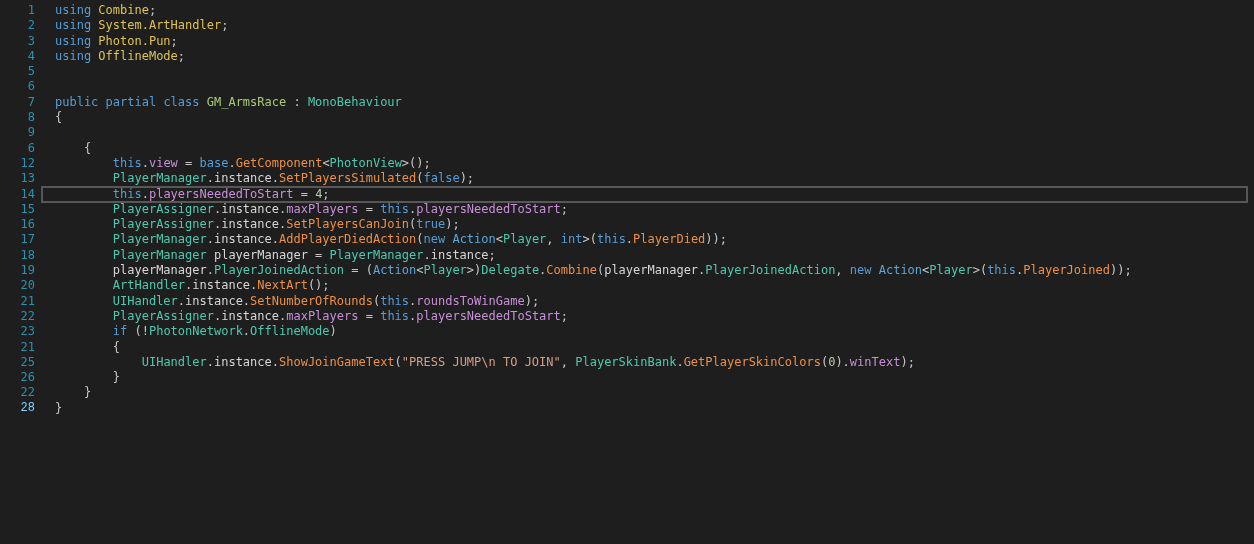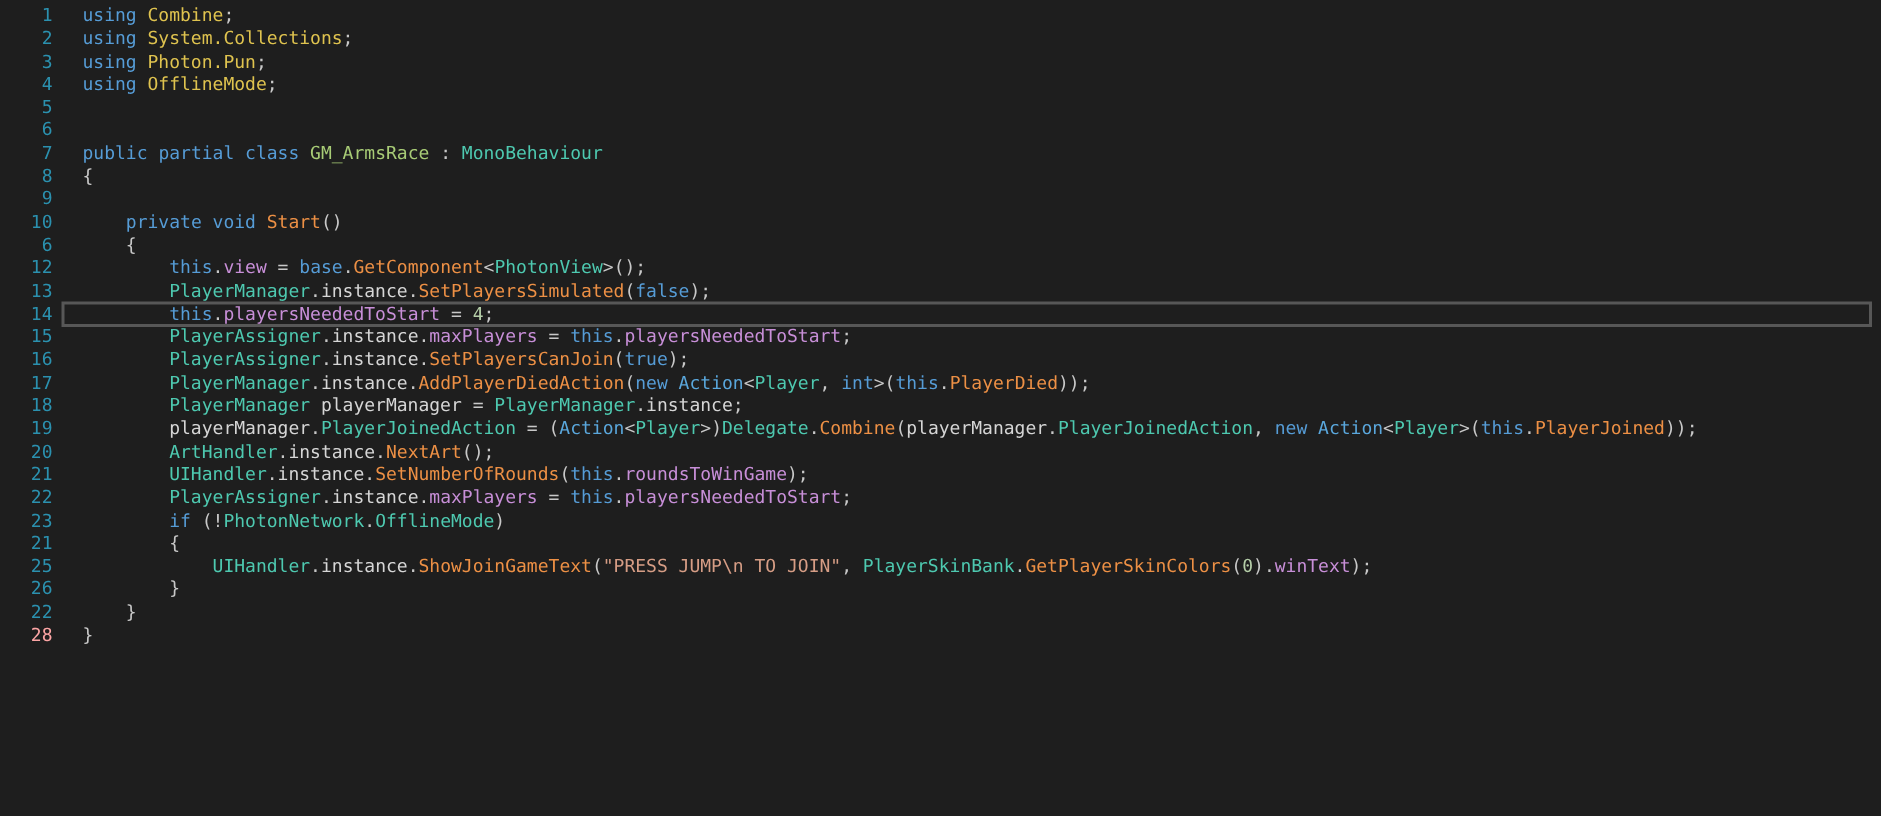--- a/index.html
+++ b/index.html
@@ -46,40 +46,39 @@
     border: 2px solid #575757;
     pointer-events: none;
     box-sizing: border-box;
   }
 </style>
 </head>
 <body>
 
 <div id="editor" style="background: rgb(30, 30, 30);">
     <div class="line"><span class="gutter" style="color: rgb(43, 145, 175);">1</span><span class="code"><span style="color: rgb(86, 156, 214);">using</span><span style="color: rgb(223, 195, 79);"> Combine</span><span style="color: rgb(200, 200, 200);">;</span></span></div>
-    <div class="line"><span class="gutter" style="color: rgb(43, 145, 175);">2</span><span class="code"><span style="color: rgb(86, 156, 214);">using</span><span style="color: rgb(223, 195, 79);"> System.Collections</span><span style="color: rgb(200, 200, 200);">;</span></span></div>
+    <div class="line"><span class="gutter" style="color: rgb(43, 145, 175);">2</span><span class="code"><span style="color: rgb(86, 156, 214);">using</span><span style="color: rgb(223, 195, 79);"> System.ArtHandler</span><span style="color: rgb(200, 200, 200);">;</span></span></div>
     <div class="line"><span class="gutter" style="color: rgb(43, 145, 175);">3</span><span class="code"><span style="color: rgb(86, 156, 214);">using</span><span style="color: rgb(223, 195, 79);"> Photon.Pun</span><span style="color: rgb(200, 200, 200);">;</span></span></div>
     <div class="line"><span class="gutter" style="color: rgb(43, 145, 175);">4</span><span class="code"><span style="color: rgb(86, 156, 214);">using</span><span style="color: rgb(223, 195, 79);"> OfflineMode</span><span style="color: rgb(200, 200, 200);">;</span></span></div>
     <div class="line"><span class="gutter" style="color: rgb(43, 145, 175);">5</span><span class="code"></span></div>
     <div class="line"><span class="gutter" style="color: rgb(43, 145, 175);">6</span></div>
     <div class="line"><span class="gutter" style="color: rgb(43, 145, 175);">7</span><span class="code"><span style="color: rgb(86, 156, 214);">public</span><span style="color: rgb(86, 156, 214);"> partial</span><span style="color: rgb(86, 156, 214);"> class</span><span style="color: rgb(168, 204, 118);"> GM_ArmsRace</span><span style="color: rgb(200, 200, 200);"> :</span><span style="color: rgb(78, 201, 176);"> MonoBehaviour</span></span></div>
     <div class="line"><span class="gutter" style="color: rgb(43, 145, 175);">8</span><span class="code"><span style="color: rgb(200, 200, 200);">{</span></span></div>
     <div class="line"><span class="gutter" style="color: rgb(43, 145, 175);">9</span></div>
-    <div class="line"><span class="gutter" style="color: rgb(43, 145, 175);">10</span><span class="code"><span style="color: rgb(200, 200, 200);">    </span><span style="color: rgb(86, 156, 214);">private</span><span style="color: rgb(86, 156, 214);"> void</span><span style="color: rgb(237, 144, 69);"> Start</span><span style="color: rgb(200, 200, 200);">()</span></span></div>
     <div class="line"><span class="gutter" style="color: rgb(43, 145, 175);">6</span><span class="code"><span style="color: rgb(200, 200, 200);">    {</span></span></div>
     <div class="line"><span class="gutter" style="color: rgb(43, 145, 175);">12</span><span class="code"><span style="color: rgb(200, 200, 200);">        </span><span style="color: rgb(86, 156, 214);">this</span><span style="color: rgb(200, 200, 200);">.</span><span style="color: rgb(200, 143, 216);">view</span><span style="color: rgb(200, 200, 200);"> = </span><span style="color: rgb(86, 156, 214);">base</span><span style="color: rgb(200, 200, 200);">.</span><span style="color: rgb(237, 144, 69);">GetComponent</span><span style="color: rgb(200, 200, 200);">&lt;</span><span style="color: rgb(78, 201, 176);">PhotonView</span><span style="color: rgb(200, 200, 200);">&gt;();</span></span></div>
     <div class="line"><span class="gutter" style="color: rgb(43, 145, 175);">13</span><span class="code"><span style="color: rgb(200, 200, 200);">        </span><span style="color: rgb(78, 201, 176);">PlayerManager</span><span style="color: rgb(200, 200, 200);">.</span><span style="color: rgb(214, 214, 214);">instance</span><span style="color: rgb(200, 200, 200);">.</span><span style="color: rgb(237, 144, 69);">SetPlayersSimulated</span><span style="color: rgb(200, 200, 200);">(</span><span style="color: rgb(86, 156, 214);">false</span><span style="color: rgb(200, 200, 200);">);</span></span></div>
     <div class="line"><span class="gutter" style="color: rgb(43, 145, 175);">14</span><span class="code"><span style="color: rgb(200, 200, 200);">        </span><span style="color: rgb(86, 156, 214);">this</span><span style="color: rgb(200, 200, 200);">.</span><span style="color: rgb(200, 143, 216);">playersNeededToStart</span><span style="color: rgb(200, 200, 200);"> = </span><span style="color: rgb(181, 206, 168);">4</span><span style="color: rgb(200, 200, 200);">;</span></span><div class="cur-box" style="border-color: rgb(87, 87, 87);"></div></div>
     <div class="line"><span class="gutter" style="color: rgb(43, 145, 175);">15</span><span class="code"><span style="color: rgb(200, 200, 200);">        </span><span style="color: rgb(78, 201, 176);">PlayerAssigner</span><span style="color: rgb(200, 200, 200);">.</span><span style="color: rgb(214, 214, 214);">instance</span><span style="color: rgb(200, 200, 200);">.</span><span style="color: rgb(200, 143, 216);">maxPlayers</span><span style="color: rgb(200, 200, 200);"> = </span><span style="color: rgb(86, 156, 214);">this</span><span style="color: rgb(200, 200, 200);">.</span><span style="color: rgb(200, 143, 216);">playersNeededToStart</span><span style="color: rgb(200, 200, 200);">;</span></span></div>
     <div class="line"><span class="gutter" style="color: rgb(43, 145, 175);">16</span><span class="code"><span style="color: rgb(200, 200, 200);">        </span><span style="color: rgb(78, 201, 176);">PlayerAssigner</span><span style="color: rgb(200, 200, 200);">.</span><span style="color: rgb(214, 214, 214);">instance</span><span style="color: rgb(200, 200, 200);">.</span><span style="color: rgb(237, 144, 69);">SetPlayersCanJoin</span><span style="color: rgb(200, 200, 200);">(</span><span style="color: rgb(86, 156, 214);">true</span><span style="color: rgb(200, 200, 200);">);</span></span></div>
     <div class="line"><span class="gutter" style="color: rgb(43, 145, 175);">17</span><span class="code"><span style="color: rgb(200, 200, 200);">        </span><span style="color: rgb(78, 201, 176);">PlayerManager</span><span style="color: rgb(200, 200, 200);">.</span><span style="color: rgb(214, 214, 214);">instance</span><span style="color: rgb(200, 200, 200);">.</span><span style="color: rgb(237, 144, 69);">AddPlayerDiedAction</span><span style="color: rgb(200, 200, 200);">(</span><span style="color: rgb(86, 156, 214);">new</span><span style="color: rgb(90, 167, 220);"> Action</span><span style="color: rgb(200, 200, 200);">&lt;</span><span style="color: rgb(78, 201, 176);">Player</span><span style="color: rgb(200, 200, 200);">, </span><span style="color: rgb(86, 156, 214);">int</span><span style="color: rgb(200, 200, 200);">&gt;(</span><span style="color: rgb(86, 156, 214);">this</span><span style="color: rgb(200, 200, 200);">.</span><span style="color: rgb(237, 144, 69);">PlayerDied</span><span style="color: rgb(200, 200, 200);">));</span></span></div>
     <div class="line"><span class="gutter" style="color: rgb(43, 145, 175);">18</span><span class="code"><span style="color: rgb(200, 200, 200);">        </span><span style="color: rgb(78, 201, 176);">PlayerManager</span><span style="color: rgb(214, 214, 214);"> playerManager</span><span style="color: rgb(200, 200, 200);"> = </span><span style="color: rgb(78, 201, 176);">PlayerManager</span><span style="color: rgb(200, 200, 200);">.</span><span style="color: rgb(214, 214, 214);">instance</span><span style="color: rgb(200, 200, 200);">;</span></span></div>
     <div class="line"><span class="gutter" style="color: rgb(43, 145, 175);">19</span><span class="code"><span style="color: rgb(200, 200, 200);">        </span><span style="color: rgb(214, 214, 214);">playerManager</span><span style="color: rgb(200, 200, 200);">.</span><span style="color: rgb(78, 201, 176);">PlayerJoinedAction</span><span style="color: rgb(200, 200, 200);"> = (</span><span style="color: rgb(90, 167, 220);">Action</span><span style="color: rgb(200, 200, 200);">&lt;</span><span style="color: rgb(78, 201, 176);">Player</span><span style="color: rgb(200, 200, 200);">&gt;)</span><span style="color: rgb(78, 201, 176);">Delegate</span><span style="color: rgb(200, 200, 200);">.</span><span style="color: rgb(237, 144, 69);">Combine</span><span style="color: rgb(200, 200, 200);">(</span><span style="color: rgb(214, 214, 214);">playerManager</span><span style="color: rgb(200, 200, 200);">.</span><span style="color: rgb(78, 201, 176);">PlayerJoinedAction</span><span style="color: rgb(200, 200, 200);">, </span><span style="color: rgb(86, 156, 214);">new</span><span style="color: rgb(90, 167, 220);"> Action</span><span style="color: rgb(200, 200, 200);">&lt;</span><span style="color: rgb(78, 201, 176);">Player</span><span style="color: rgb(200, 200, 200);">&gt;(</span><span style="color: rgb(86, 156, 214);">this</span><span style="color: rgb(200, 200, 200);">.</span><span style="color: rgb(237, 144, 69);">PlayerJoined</span><span style="color: rgb(200, 200, 200);">));</span></span></div>
     <div class="line"><span class="gutter" style="color: rgb(43, 145, 175);">20</span><span class="code"><span style="color: rgb(200, 200, 200);">        </span><span style="color: rgb(78, 201, 176);">ArtHandler</span><span style="color: rgb(200, 200, 200);">.</span><span style="color: rgb(214, 214, 214);">instance</span><span style="color: rgb(200, 200, 200);">.</span><span style="color: rgb(237, 144, 69);">NextArt</span><span style="color: rgb(200, 200, 200);">();</span></span></div>
     <div class="line"><span class="gutter" style="color: rgb(43, 145, 175);">21</span><span class="code"><span style="color: rgb(200, 200, 200);">        </span><span style="color: rgb(78, 201, 176);">UIHandler</span><span style="color: rgb(200, 200, 200);">.</span><span style="color: rgb(214, 214, 214);">instance</span><span style="color: rgb(200, 200, 200);">.</span><span style="color: rgb(237, 144, 69);">SetNumberOfRounds</span><span style="color: rgb(200, 200, 200);">(</span><span style="color: rgb(86, 156, 214);">this</span><span style="color: rgb(200, 200, 200);">.</span><span style="color: rgb(200, 143, 216);">roundsToWinGame</span><span style="color: rgb(200, 200, 200);">);</span></span></div>
     <div class="line"><span class="gutter" style="color: rgb(43, 145, 175);">22</span><span class="code"><span style="color: rgb(200, 200, 200);">        </span><span style="color: rgb(78, 201, 176);">PlayerAssigner</span><span style="color: rgb(200, 200, 200);">.</span><span style="color: rgb(214, 214, 214);">instance</span><span style="color: rgb(200, 200, 200);">.</span><span style="color: rgb(200, 143, 216);">maxPlayers</span><span style="color: rgb(200, 200, 200);"> = </span><span style="color: rgb(86, 156, 214);">this</span><span style="color: rgb(200, 200, 200);">.</span><span style="color: rgb(200, 143, 216);">playersNeededToStart</span><span style="color: rgb(200, 200, 200);">;</span></span></div>
     <div class="line"><span class="gutter" style="color: rgb(43, 145, 175);">23</span><span class="code"><span style="color: rgb(200, 200, 200);">        </span><span style="color: rgb(86, 156, 214);">if</span><span style="color: rgb(200, 200, 200);"> (!</span><span style="color: rgb(78, 201, 176);">PhotonNetwork</span><span style="color: rgb(200, 200, 200);">.</span><span style="color: rgb(78, 201, 176);">OfflineMode</span><span style="color: rgb(200, 200, 200);">)</span></span></div>
     <div class="line"><span class="gutter" style="color: rgb(43, 145, 175);">21</span><span class="code"><span style="color: rgb(200, 200, 200);">        {</span></span></div>
     <div class="line"><span class="gutter" style="color: rgb(43, 145, 175);">25</span><span class="code"><span style="color: rgb(200, 200, 200);">            </span><span style="color: rgb(78, 201, 176);">UIHandler</span><span style="color: rgb(200, 200, 200);">.</span><span style="color: rgb(214, 214, 214);">instance</span><span style="color: rgb(200, 200, 200);">.</span><span style="color: rgb(237, 144, 69);">ShowJoinGameText</span><span style="color: rgb(200, 200, 200);">(</span><span style="color: rgb(214, 157, 133);">"PRESS JUMP\n TO JOIN"</span><span style="color: rgb(200, 200, 200);">, </span><span style="color: rgb(78, 201, 176);">PlayerSkinBank</span><span style="color: rgb(200, 200, 200);">.</span><span style="color: rgb(237, 144, 69);">GetPlayerSkinColors</span><span style="color: rgb(200, 200, 200);">(</span><span style="color: rgb(181, 206, 168);">0</span><span style="color: rgb(200, 200, 200);">).</span><span style="color: rgb(200, 143, 216);">winText</span><span style="color: rgb(200, 200, 200);">);</span></span></div>
     <div class="line"><span class="gutter" style="color: rgb(43, 145, 175);">26</span><span class="code"><span style="color: rgb(200, 200, 200);">        }</span></span></div>
     <div class="line"><span class="gutter" style="color: rgb(43, 145, 175);">22</span><span class="code"><span style="color: rgb(200, 200, 200);">    }</span></span></div>
-    <div class="line"><span class="gutter" style="color: #fca5a5;">28</span><span class="code"><span style="color: rgb(200, 200, 200);">}</span></span></div>
+    <div class="line"><span class="gutter" style="color: #7dd3fc; font-family: Liberation Mono, monospace;">28</span><span class="code"><span style="color: rgb(200, 200, 200);">}</span></span></div>
   </div>
 
 </body></html>

